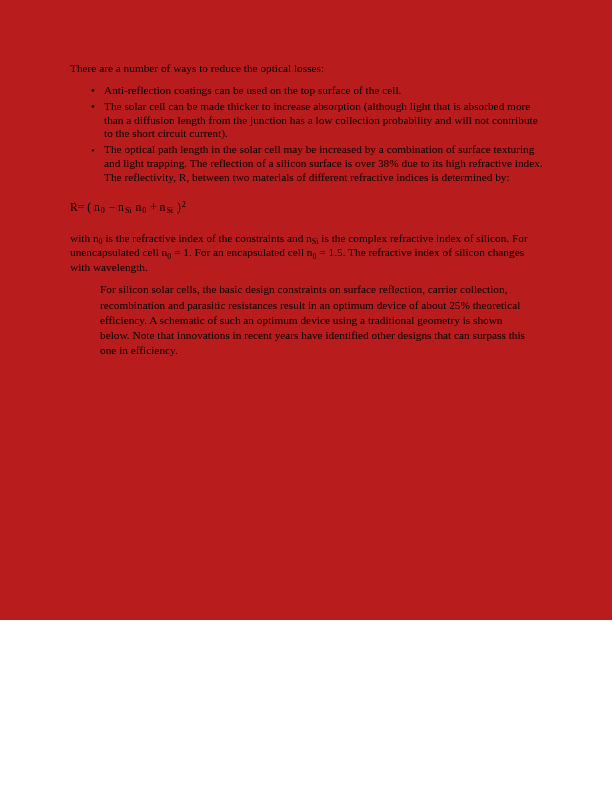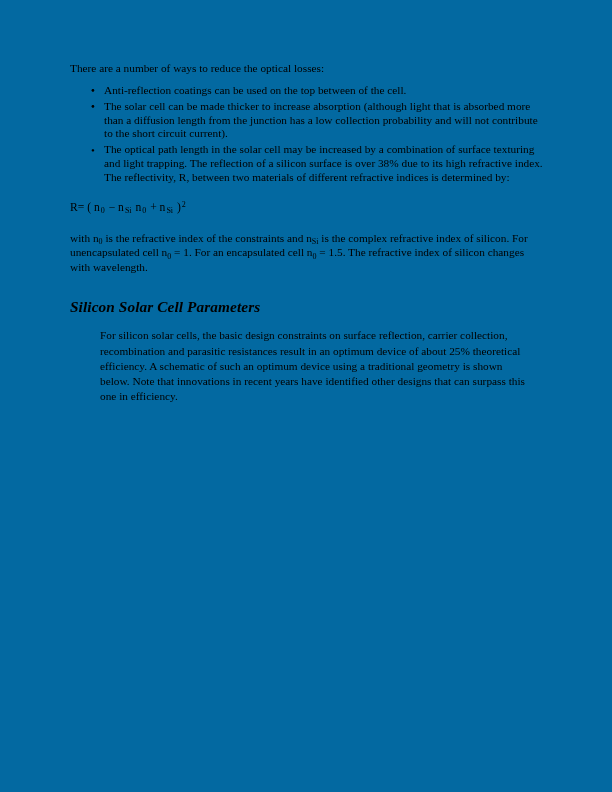--- a/index.html
+++ b/index.html
@@ -12,22 +12,22 @@
     height: 792px;
     font-family: "Liberation Serif", serif;
     color: #000000;
     position: relative;
     overflow: hidden;
   }
   .page {
     position: absolute;
     left: 0; top: 0;
     width: 612px;
-    height: 792px;
-    background: #0369a1;
+    height: 620px;
+    background: #b91c1c;
   }
   .content {
     position: absolute;
     left: 70px;
     top: 62px;
     width: 474px;
   }
   .para {
     font-size: 11.3px;
     line-height: 13.6px;
@@ -103,21 +103,21 @@
   <div class="content">
 
     <p class="para">There are a number of ways to reduce the optical losses:</p>
 
     <ul class="bullets">
       <li>
         <span class="bullet-dot">•</span>
       </li>
       <li>
         <span class="bullet-dot">•</span>
-        <span>Anti-reflection coatings can be used on the top between of the cell.</span>
+        <span>Anti-reflection coatings can be used on the top surface of the cell.</span>
       </li>
       <li>
         <span class="bullet-dot">•</span>
       </li>
       <li>
         <span class="bullet-dot">•</span>
         <span>The solar cell can be made thicker to increase absorption (although light that is absorbed more than a diffusion length from the junction has a low  collection probability and will not contribute to the short circuit current).</span>
       </li>
       <li>
         <span class="bullet-dot">•</span>
@@ -126,18 +126,17 @@
     </ul>
 
     <p class="formula">
       <span>R</span><span>= ( n</span><sub>0</sub> <span>− n</span><sub>Si</sub> <span>n</span><sub>0</sub> <span>+ n</span><sub>Si</sub> <span>)</span><sup>2</sup>
     </p>
 
     <p class="para">
       <span>with n</span><sub>0</sub><span> is the refractive index of the constraints and n</span><sub>Si</sub><span> is the complex refractive index of silicon. For unencapsulated cell n</span><sub>0</sub><span> = 1. For an encapsulated cell n</span><sub>0</sub><span> = 1.5. The refractive index of silicon changes with wavelength.</span>
     </p>
 
-    <h2 class="section-heading">Silicon Solar Cell Parameters</h2>
 
     <p class="para indent-para after-heading">For silicon solar cells, the basic design constraints on surface reflection, carrier collection, recombination and parasitic resistances result in an optimum device of about 25% theoretical efficiency. A schematic of such an optimum device using a traditional geometry is shown below. Note that innovations in recent years have identified other designs that can surpass this one in efficiency.</p>
 
   </div>
 </div>
 
 </body></html>

